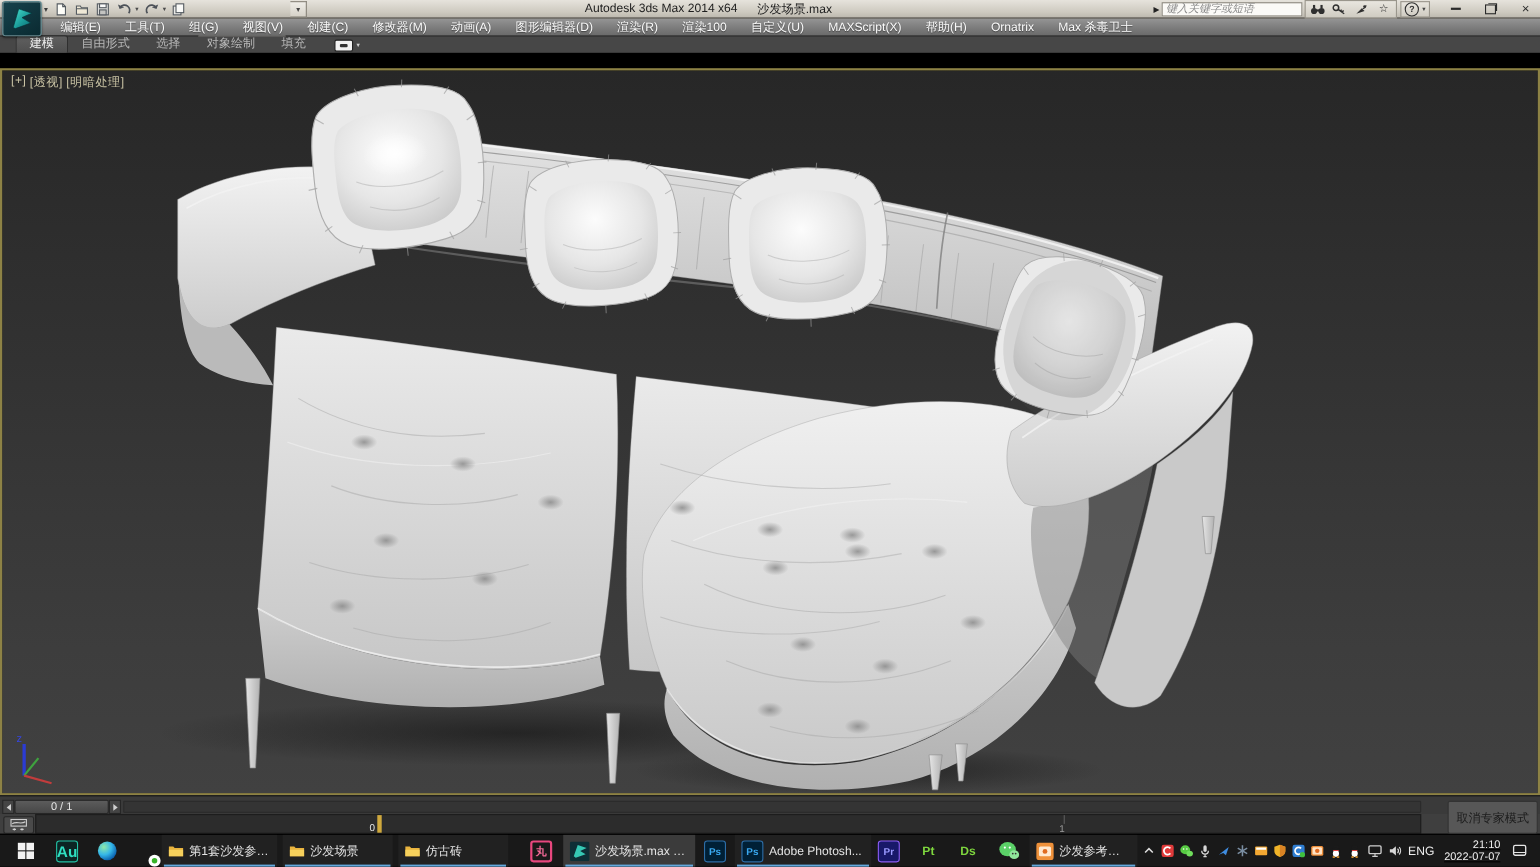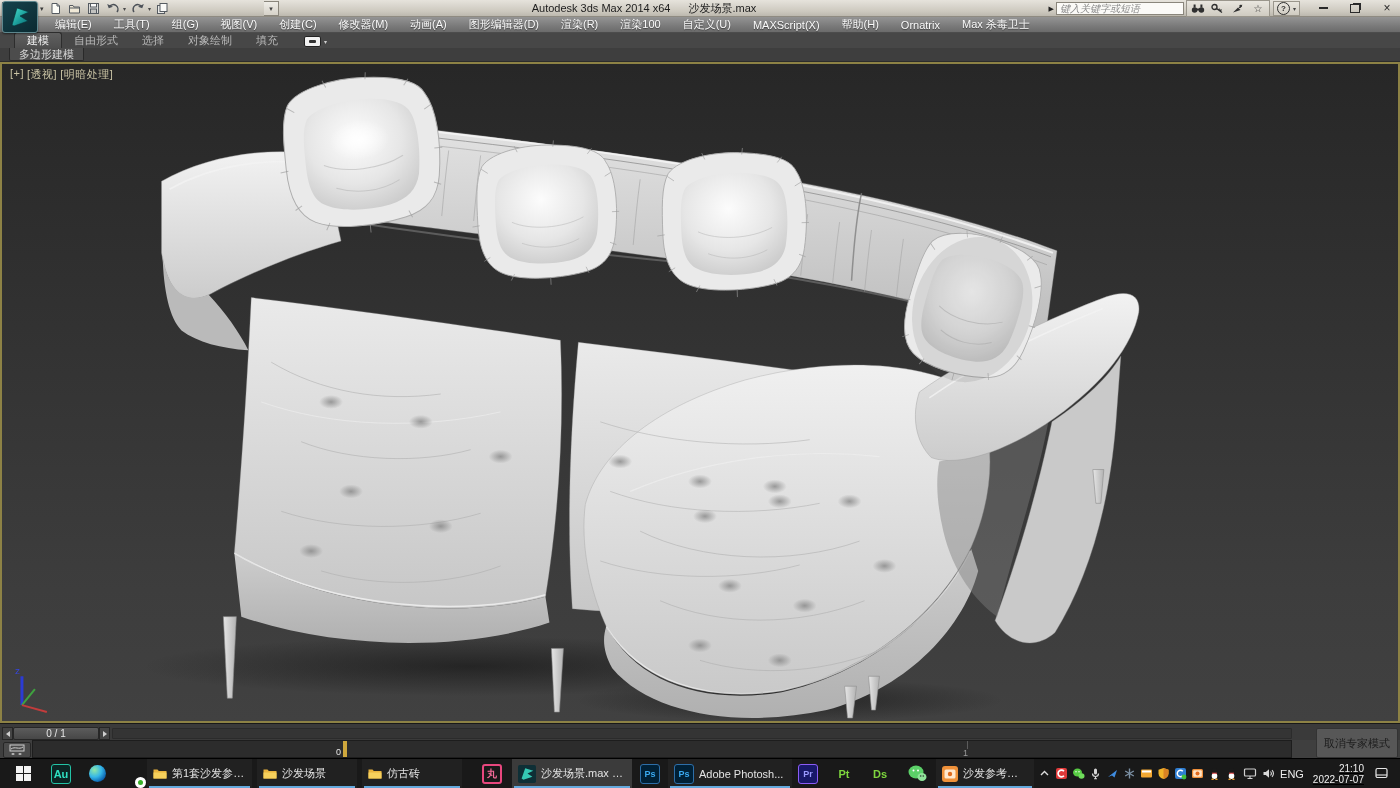--- a/index.html
+++ b/index.html
@@ -96,21 +96,21 @@
     border:1px solid #333;border-radius:2px;font-size:11px;color:#1c1c1c;
     display:flex;align-items:center;justify-content:center;z-index:6;}
   
   #taskbar{position:absolute;left:0;top:758px;width:1400px;height:30px;background:#191919;border-top:1px solid #000;box-sizing:border-box;}
   .tb-item{position:absolute;top:0;height:29px;display:flex;align-items:center;justify-content:center;}
   .tb-win{justify-content:flex-start;gap:5px;padding:0 6px;background:#212121;box-sizing:border-box;}
   .tb-win .ul{position:absolute;left:2px;right:2px;bottom:0;height:2px;background:#64a9dd;}
   .tb-win.active{background:#3b3b3b;}
   .tb-label{font-size:11px;color:#e3e3e3;white-space:nowrap;overflow:hidden;text-overflow:ellipsis;max-width:92px;}
   .pin-tile{border-radius:3px;display:flex;align-items:center;justify-content:center;font-weight:bold;}
-  #pin-au .pin-tile{width:18px;height:18px;background:#0c2524;border:1px solid #23c3a6;color:#2fe0c2;font-size:11px;}
+  #pin-au .pin-tile{width:18px;height:18px;background:#0c2524;border:1px solid #23c3a6;color:#2fe0c2;font-size:14px;}
   #pin-wan .pin-tile{width:16px;height:16px;border:2px solid #e8477e;color:#f26a97;font-size:10px;border-radius:3px;}
   .ps-tile{width:18px;height:18px;background:#002036;border:1px solid #2d6ea8;color:#39a8ef;font-size:9px;}
   #pin-pr .pin-tile{width:18px;height:18px;background:#181869;border:1px solid #8b5cf6;color:#9a9aff;font-size:9px;}
   .grn-glyph{font-size:11px;font-weight:bold;color:#7ed63e;}
   #edge-circle{width:17px;height:17px;border-radius:50%;
     background:radial-gradient(circle at 32% 30%,#8fe8a8,#35b7e8 42%,#0c63b0 75%,#084a86);}
   #cam-tile{width:18px;height:18px;border-radius:4px;background:#38b229;position:relative;}
   #cam-tile .ring{position:absolute;left:3.5px;top:3.5px;width:11px;height:11px;border-radius:50%;background:#fff;}
   #cam-tile .hole{position:absolute;left:6.5px;top:6.5px;width:5px;height:5px;border-radius:50%;background:#38b229;}
   #start-btn svg{display:block;}
@@ -259,23 +259,20 @@
     <span class="rtab">自由形式</span>
     <span class="rtab">选择</span>
     <span class="rtab">对象绘制</span>
     <span class="rtab">填充</span>
     <span id="ribbon-collapse">
       <span class="pill">
           <i></i>
         </span>
       <span class="col-caret">▾</span>
     </span>
-  </div>
-  <div id="ribbon2">
-    <span class="ptab">多边形建模</span>
   </div>
 
   <div id="viewport">
     <div id="vp-label">
       <span>[+]</span>
       <span>[透视]</span>
       <span>[明暗处理]</span>
     </div>
 
     <svg id="scene" viewBox="0 0 1400 661" preserveAspectRatio="none">

